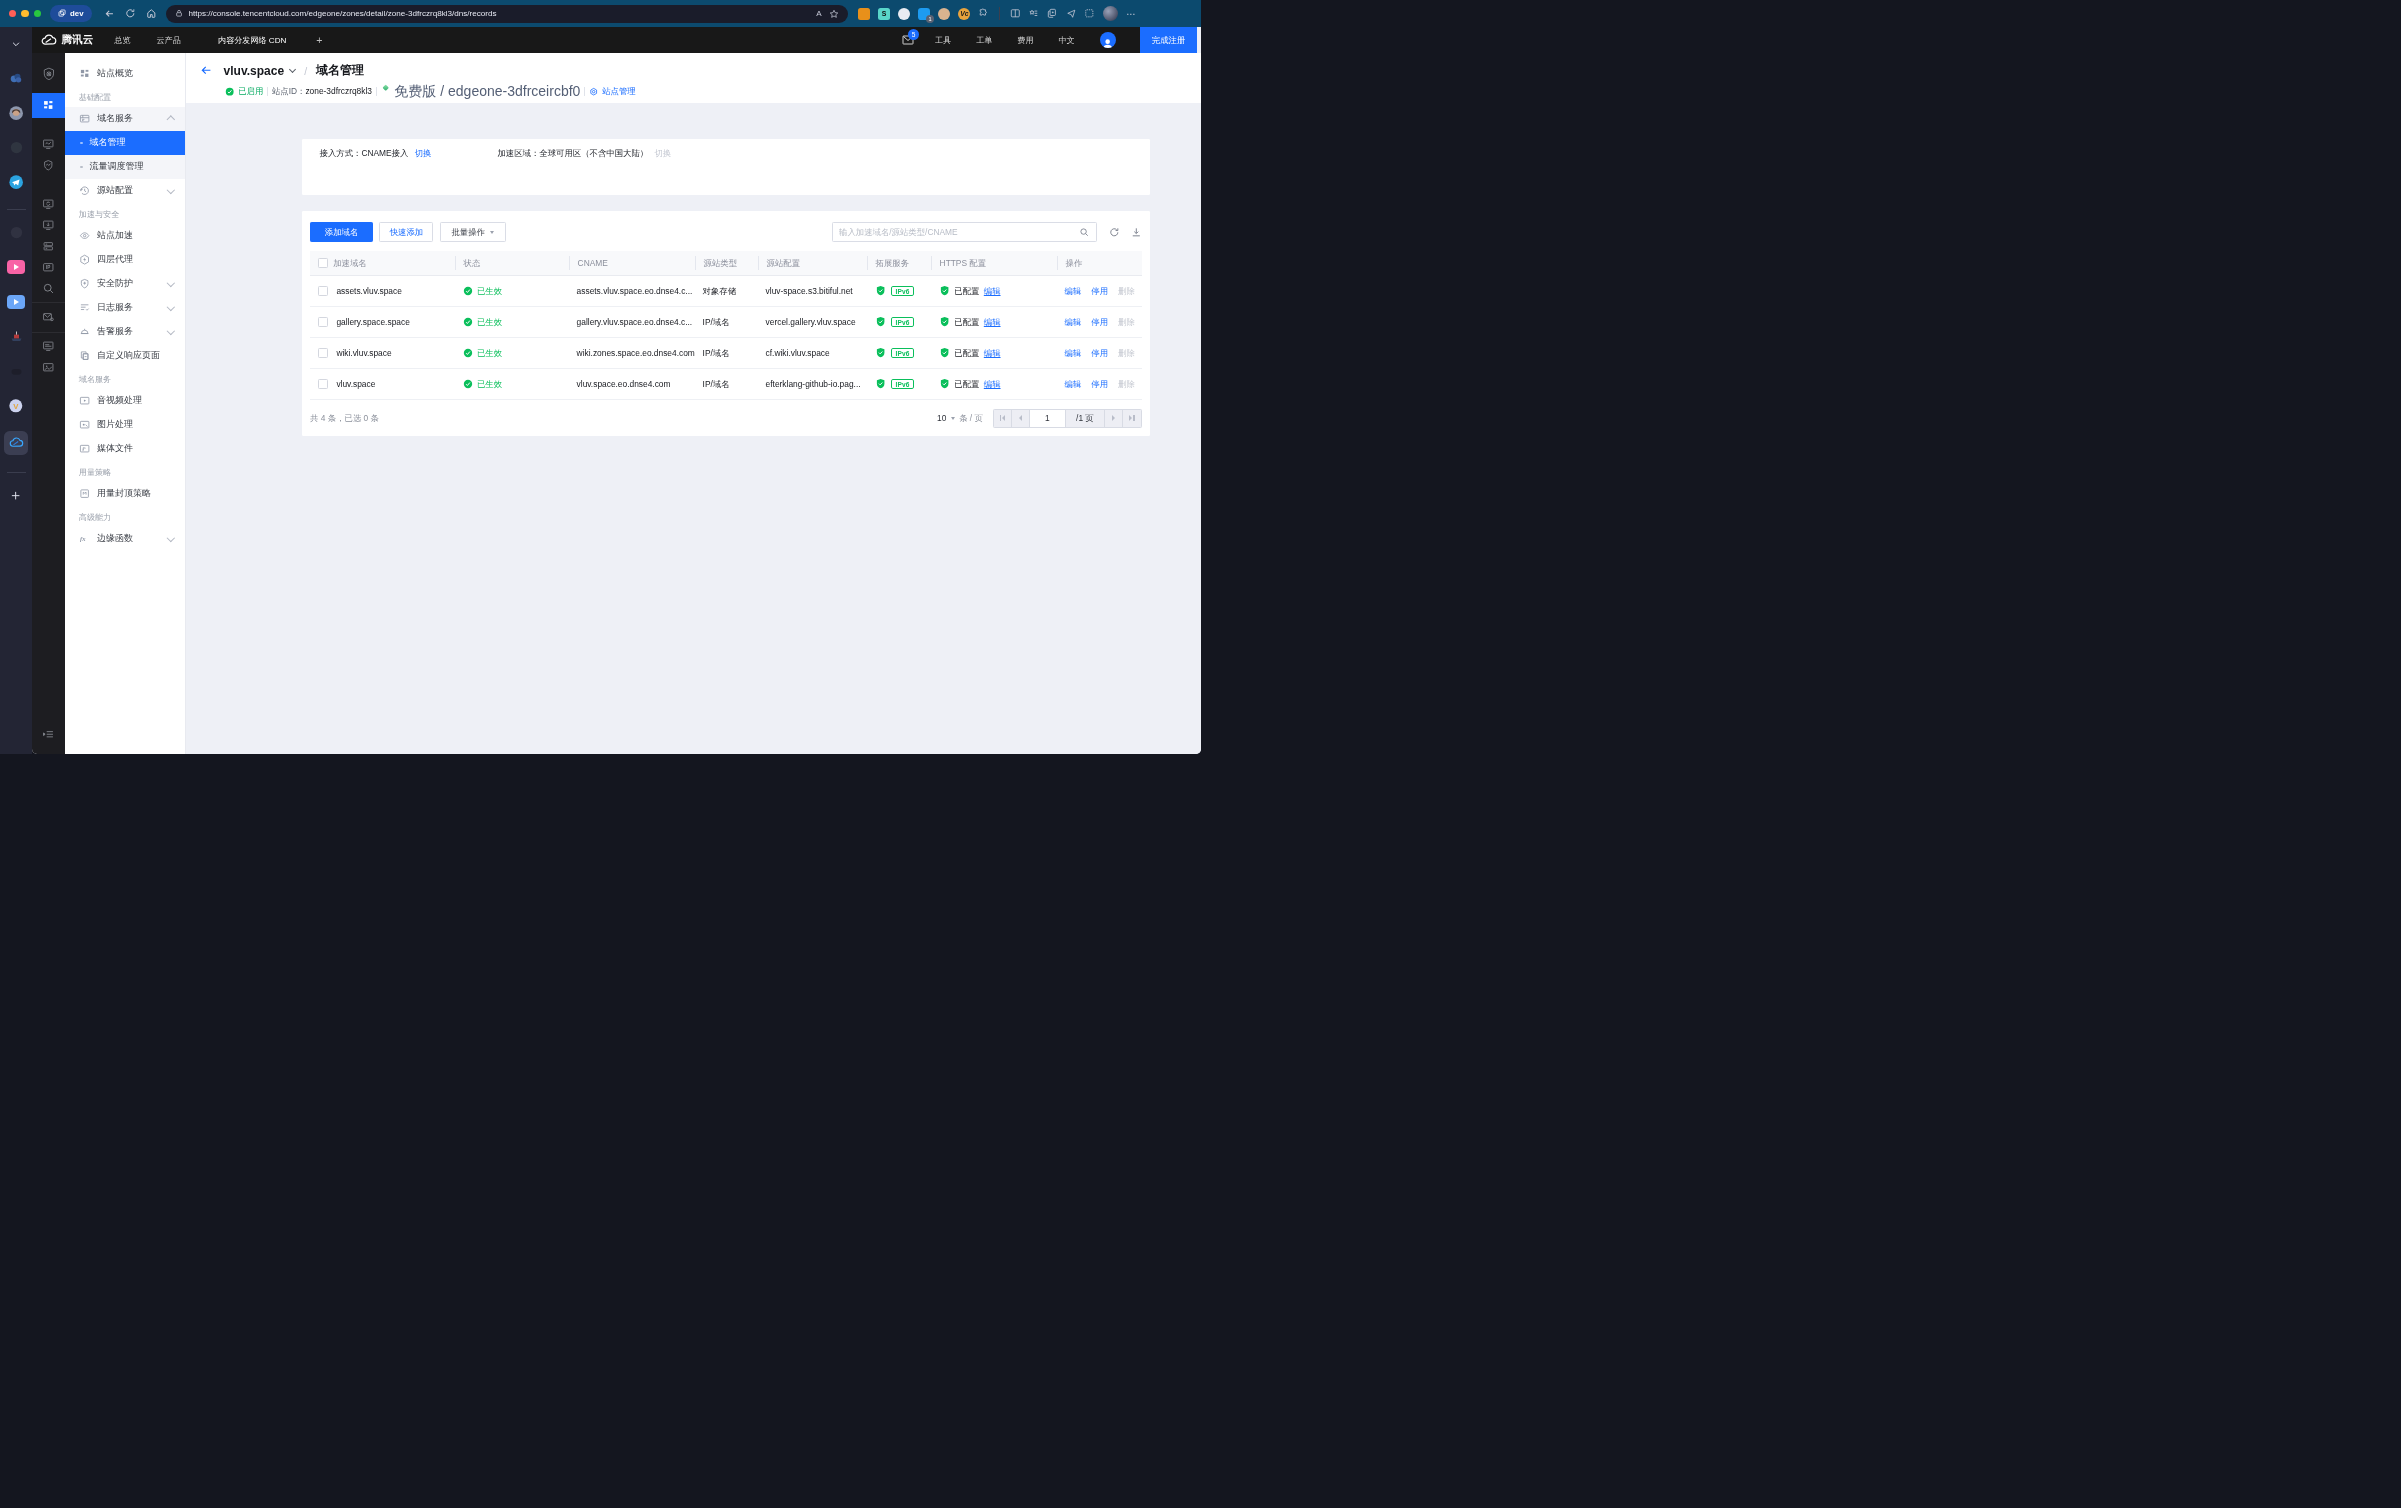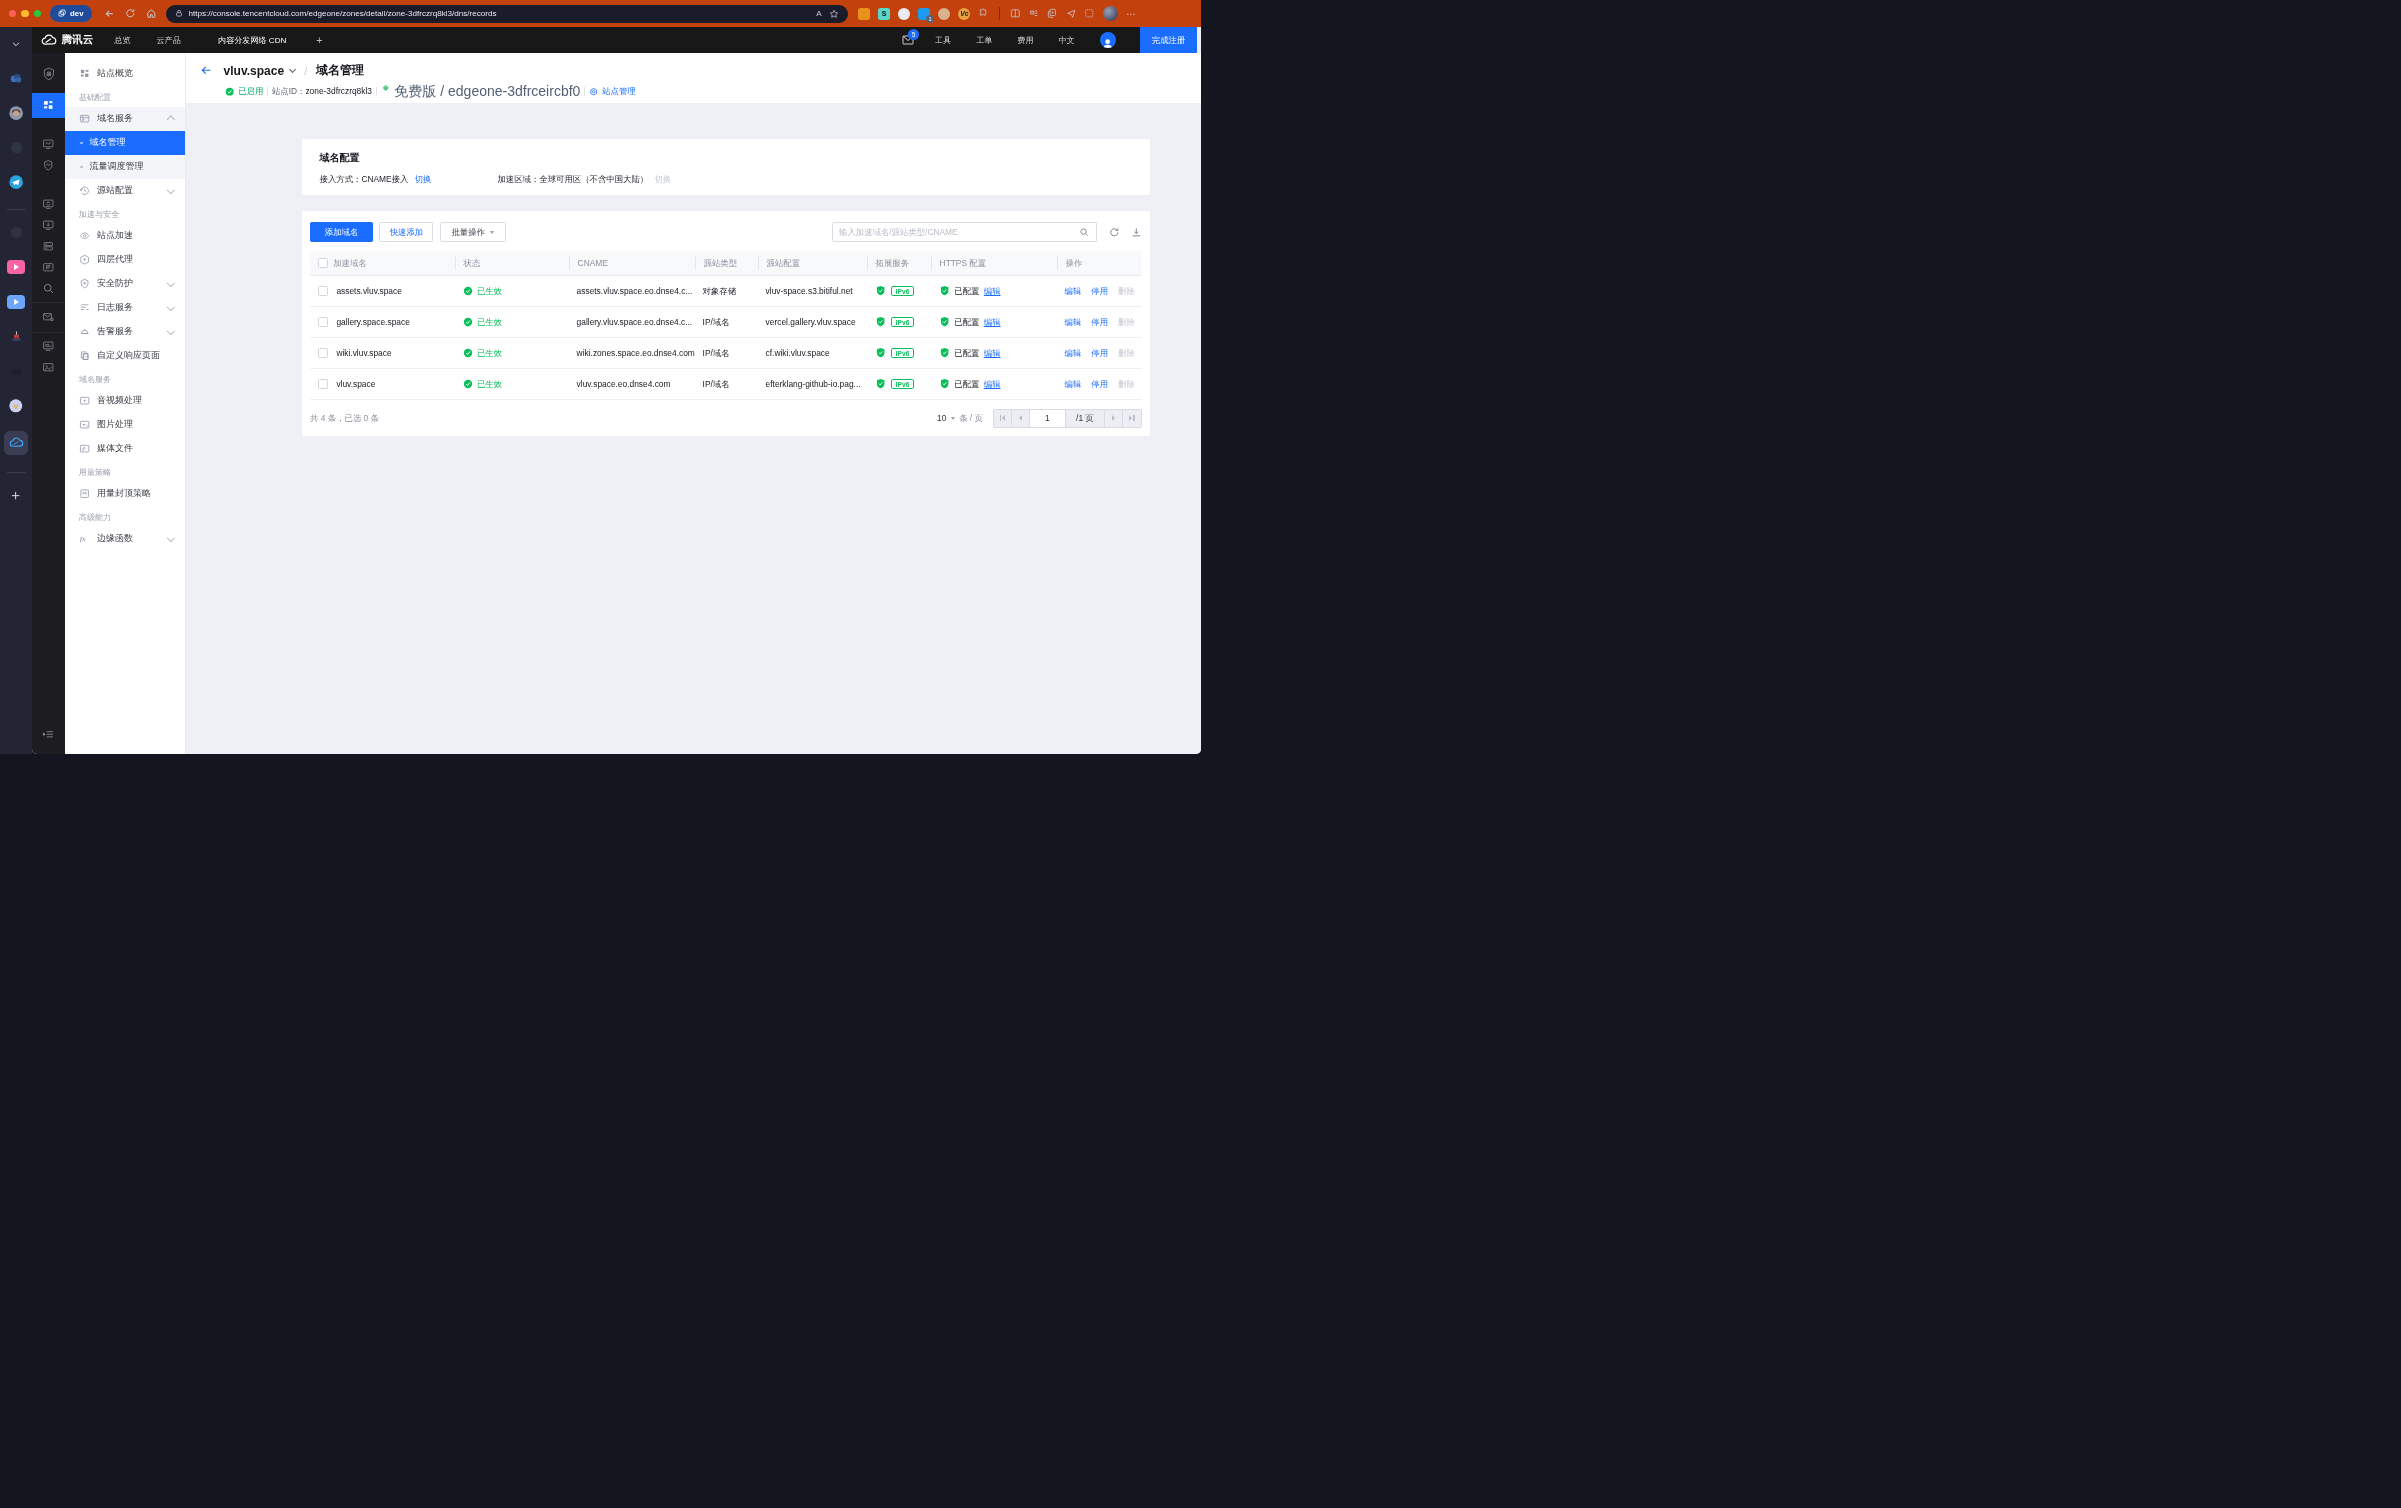--- a/index.html
+++ b/index.html
@@ -5,21 +5,21 @@
   * { box-sizing: border-box; margin: 0; padding: 0; }
   html,body { width:1201px; height:754px; }
   body {
     font-family: "Liberation Sans", "DejaVu Sans", sans-serif;
     background:#14161f; overflow:hidden; position:relative;
     -webkit-font-smoothing: antialiased;
   }
   svg { display:block; }
 
   
-  .chrome-top { position:absolute; left:0; top:0; right:0; height:27px; background:#c2410c;
+  .chrome-top { position:absolute; left:0; top:0; right:0; height:27px; background:#0c4a6e;
     display:flex; align-items:center; padding:0 8.8px; }
   .lights { display:flex; gap:5px; margin-right:8.8px; }
   .light { width:7.5px; height:7.5px; border-radius:50%; }
   .l-red{background:#ff5f57}.l-yel{background:#febc2e}.l-grn{background:#28c840}
   .dev-pill { background:#1e4c9a; color:#fff; border-radius:8.8px; height:17px; display:flex;
     align-items:center; gap:3.8px; padding:0 8.1px; font-size:7.8px; font-weight:bold; margin-right:7.5px;}
   .chrome-btn { width:21px; height:17.5px; display:flex; align-items:center; justify-content:center;
     color:#c7cad8; }
   .url-pill { background:#1a1c2a; border-radius:9.4px; height:18px; flex:0 0 682px;
     display:flex; align-items:center; padding:0 8.8px; margin-left:3.8px; color:#e8eaf2; gap:5.6px;}
@@ -644,21 +644,20 @@
             <circle cx="12" cy="12" r="3.2"></circle>
           </svg>
         <span>站点管理</span>
       </span>
     </div>
   </div>
 
   <div class="content">
 
     <div class="card1">
-      <h3>域名配置</h3>
       <div class="cfg-row">
         <div class="cfg-group">
           <span>接入方式：</span>
           <span>CNAME接入</span>
           <span class="link ml">切换</span>
         </div>
         <div class="cfg-gap"></div>
         <div class="cfg-group">
           <span>加速区域：</span>
           <span>全球可用区（不含中国大陆）</span>

